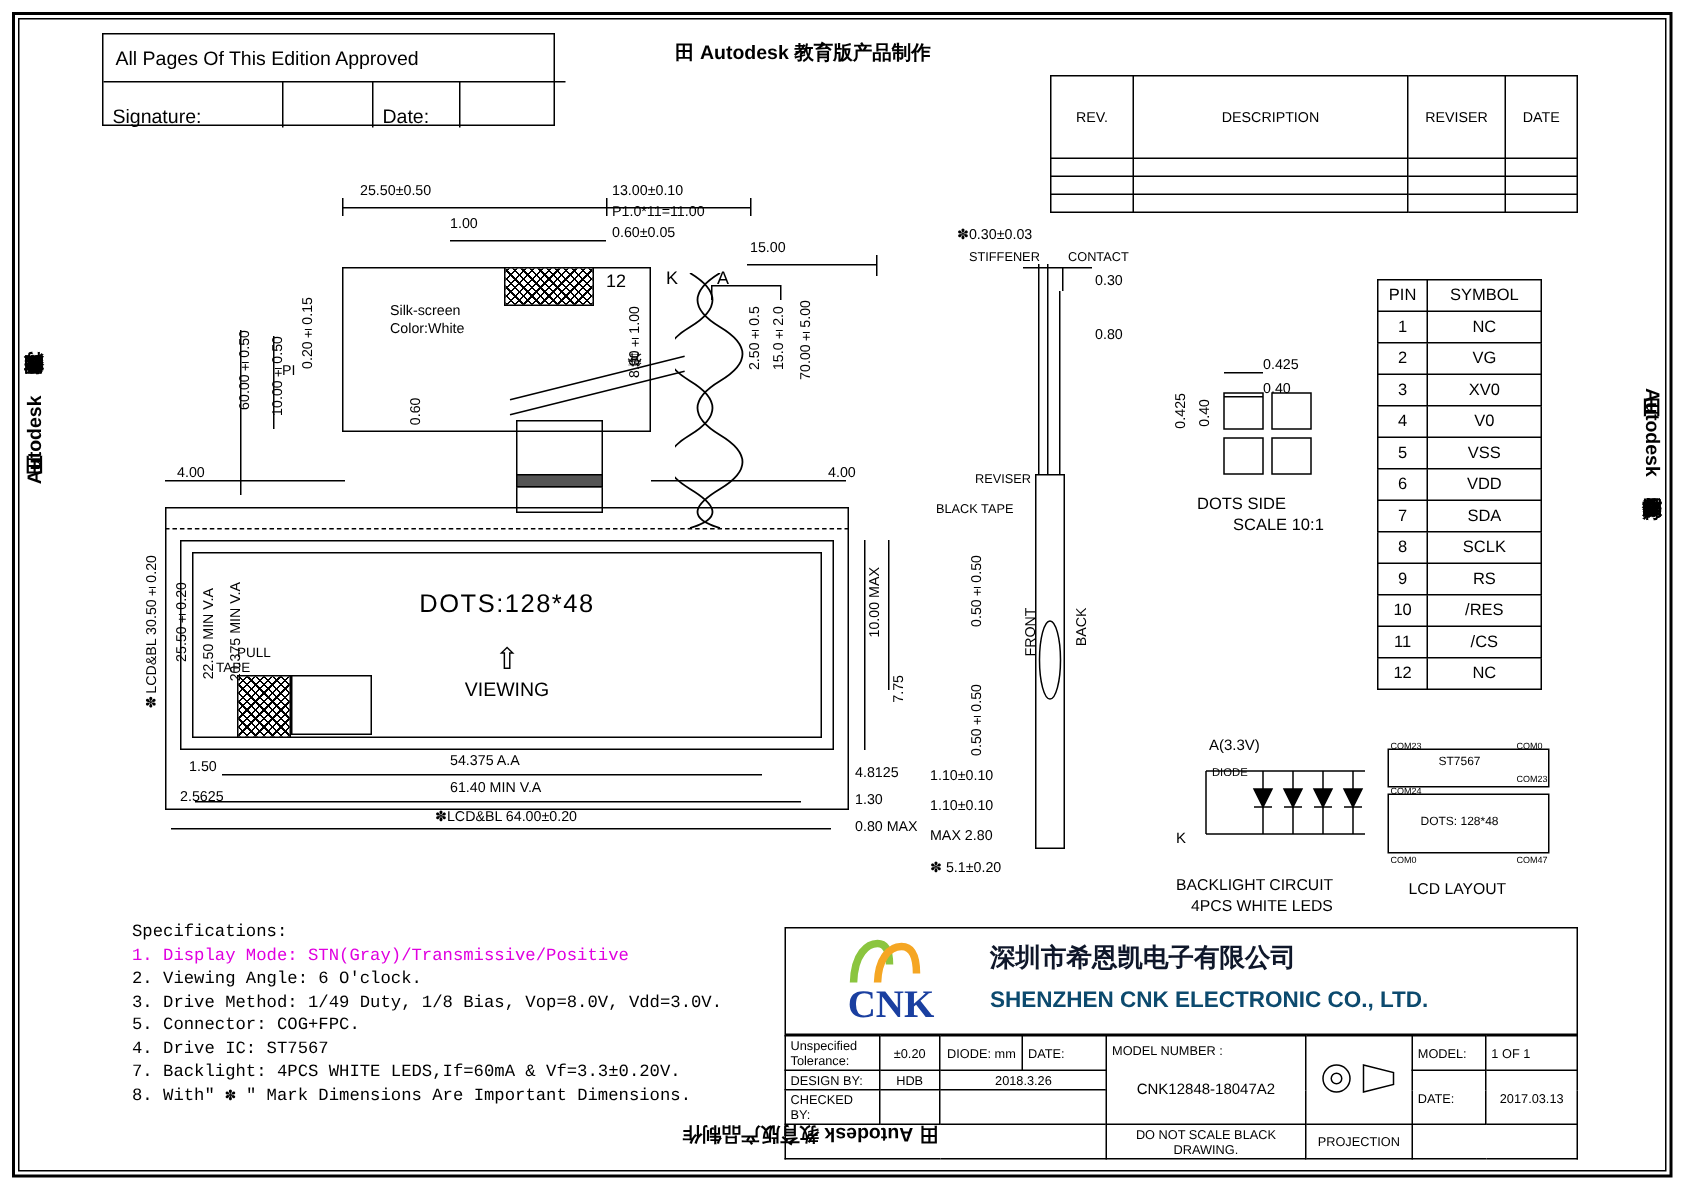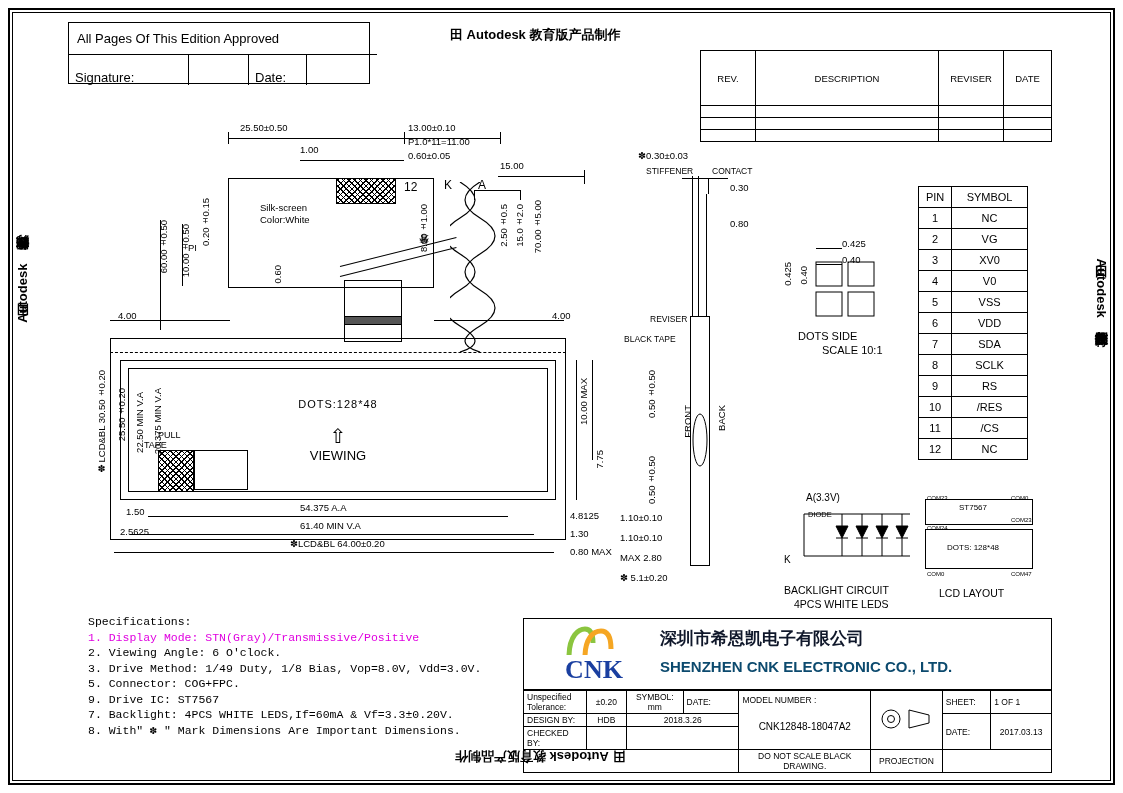--- a/index.html
+++ b/index.html
@@ -173,21 +173,21 @@
 
     <div class="line hline" style="left:10px;top:200px;width:120px;"></div>
     <div class="line hline" style="left:334px;top:200px;width:130px;"></div>
 
     <div class="box" style="left:10px;top:218px;width:456px;height:202px;"></div>
     <div class="dash" style="left:10px;top:232px;width:456px;"></div>
     <div class="box" style="left:20px;top:240px;width:436px;height:140px;"></div>
     <div class="box" style="left:28px;top:248px;width:420px;height:124px;border-style:solid;"></div>
 
     <div class="abs" style="left:28px;top:248px;width:420px;height:124px;display:flex;flex-direction:column;align-items:center;justify-content:center;">
-      <div class="txt" style="font-size:11px;letter-spacing:1px;">DOTS:128*48</div>
+      <div class="txt" style="font-size:17px;letter-spacing:1px;">DOTS:128*48</div>
       <div class="txt" style="font-size:20px;margin-top:14px;">⇧</div>
       <div class="txt" style="font-size:13px;">VIEWING</div>
     </div>
 
     <div class="box hatch" style="left:58px;top:330px;width:36px;height:42px;background-color:#fff;"></div>
     <div class="box" style="left:94px;top:330px;width:54px;height:40px;"></div>
     <div class="lbl" style="left:58px;top:310px;font-size:9px;">PULL</div>
     <div class="lbl" style="left:44px;top:320px;font-size:9px;">TAPE</div>
 
     <div class="vlbl" style="left:-4px;top:250px;">✽LCD&amp;BL 30.50±0.20</div>
@@ -381,21 +381,21 @@
     <div class="lbl" style="left:96px;top:22px;font-size:6px;">COM23</div>
     <div class="lbl" style="left:24px;top:92px;font-size:10.5px;">LCD  LAYOUT</div>
   </div>
 
   <div class="abs" id="specs">
     <div>Specifications:</div>
     <div class="hl">1. Display  Mode:  STN(Gray)/Transmissive/Positive</div>
     <div>2. Viewing Angle:   6 O'clock.</div>
     <div>3. Drive Method: 1/49 Duty, 1/8 Bias, Vop=8.0V, Vdd=3.0V.</div>
     <div>5. Connector:   COG+FPC.</div>
-    <div>9. Drive IC: ST7567</div>
+    <div>4. Drive IC: ST7567</div>
     <div>7. Backlight: 4PCS WHITE LEDS,If=60mA  &amp;  Vf=3.3±0.20V.</div>
     <div>8. With" ✽ " Mark Dimensions Are Important Dimensions.</div>
   </div>
 
   <div class="abs bdr" id="company">
     <div class="abs" style="left:10px;top:6px;width:120px;height:60px;display:flex;flex-direction:column;align-items:center;justify-content:center;">
       <svg width="70" height="34">
         <path d="M10,32 C10,10 20,4 26,4 C32,4 34,10 34,18" fill="none" stroke="#8bc53f" stroke-width="5"></path>
         <path d="M26,32 C26,14 34,6 42,6 C50,6 52,14 52,24" fill="none" stroke="#f5a623" stroke-width="5"></path>
       </svg>
@@ -407,34 +407,34 @@
     </div>
   </div>
 
   <div class="abs" id="titleblk">
     <table>
       <tbody>
           <tr>
         <td rowspan="1" style="width:58px;white-space:pre-line;">Unspecified
 Tolerance:</td>
         <td style="width:36px;text-align:center;">±0.20</td>
-        <td style="width:52px;text-align:center;">SYMBOL: mm</td>
+        <td style="width:52px;text-align:center;">DIODE: mm</td>
         <td style="width:54px;">DATE:</td>
         <td rowspan="3" style="width:140px;vertical-align:top;">
           <div style="margin-top:3px;">MODEL NUMBER :</div>
           <div style="margin-top:16px;text-align:center;font-size:10px;">CNK12848-18047A2</div>
         </td>
         <td rowspan="3" style="width:66px;text-align:center;">
           <svg width="58" height="26">
             <circle cx="14" cy="13" r="9" fill="none" stroke="#000"></circle>
             <circle cx="14" cy="13" r="3.5" fill="none" stroke="#000"></circle>
             <polygon points="32,4 52,9 52,17 32,22" fill="none" stroke="#000"></polygon>
           </svg>
         </td>
-        <td style="width:44px;">SHEET:</td>
+        <td style="width:44px;">MODEL:</td>
         <td style="width:56px;">1 OF 1</td>
       </tr>
       <tr>
         <td>DESIGN      BY:</td>
         <td style="text-align:center;">HDB</td>
         <td colspan="2" style="text-align:center;">2018.3.26</td>
         <td rowspan="2" colspan="1">DATE:</td>
         <td rowspan="2" style="text-align:center;">2017.03.13</td>
       </tr>
       <tr>

